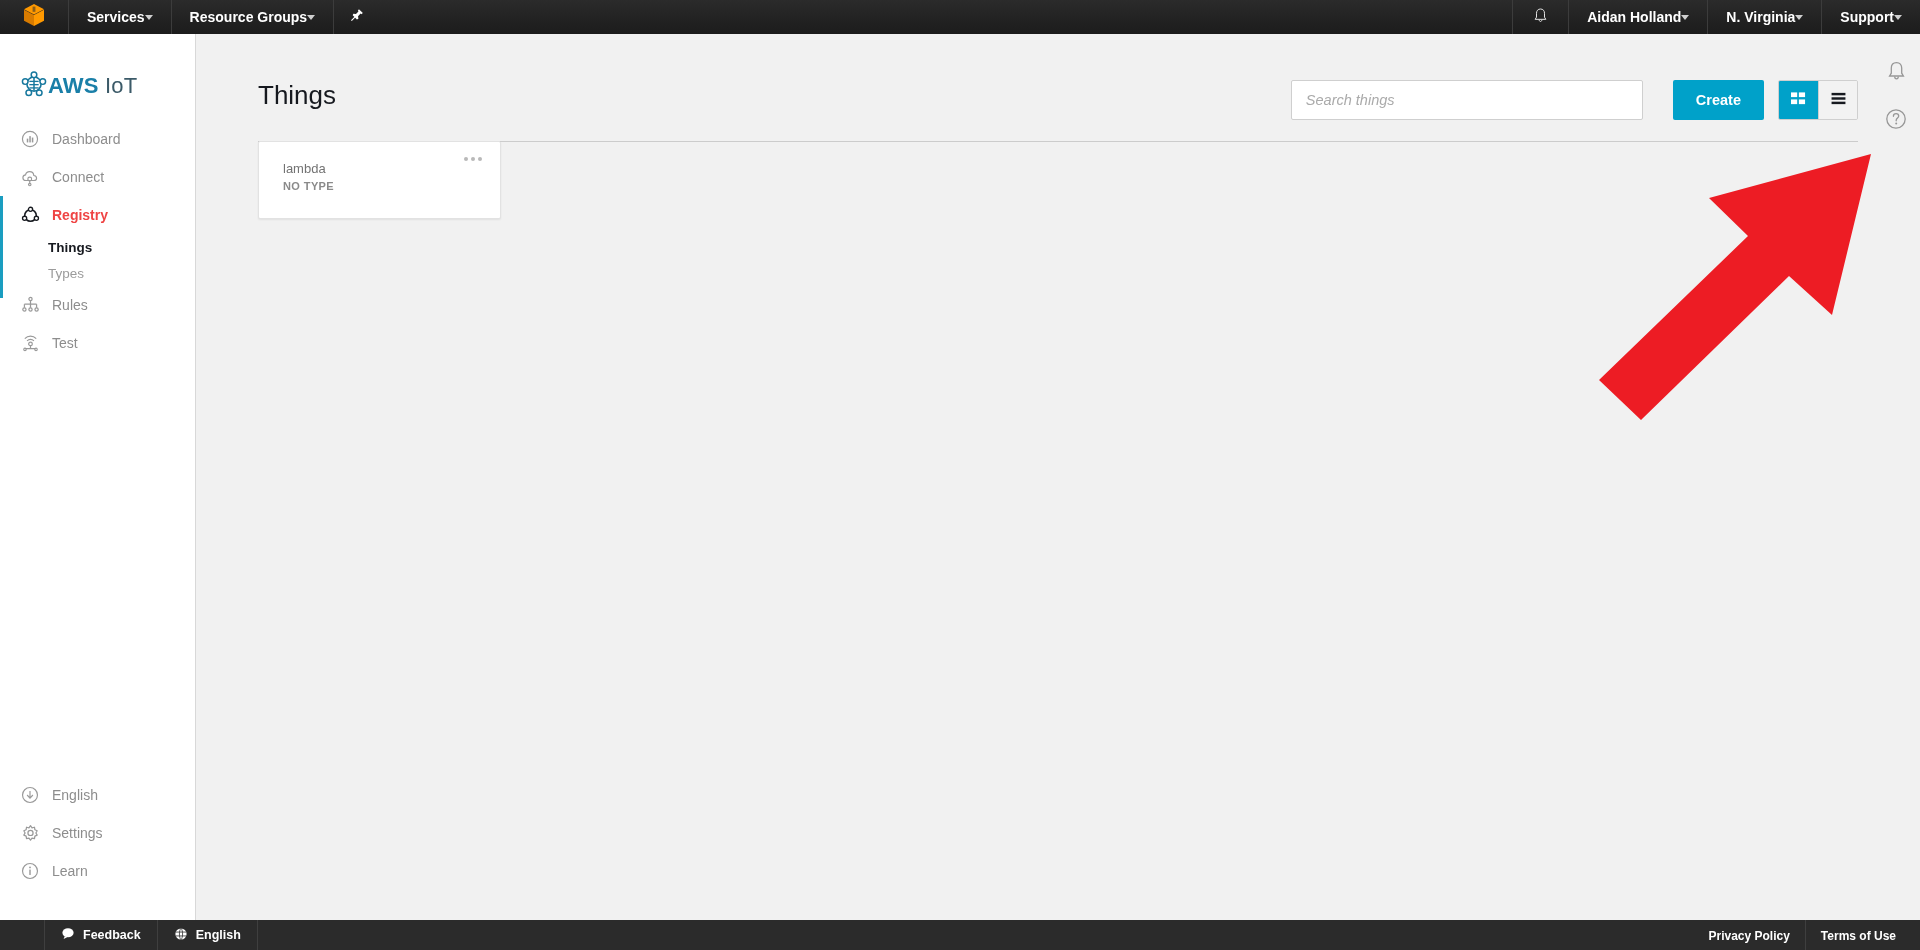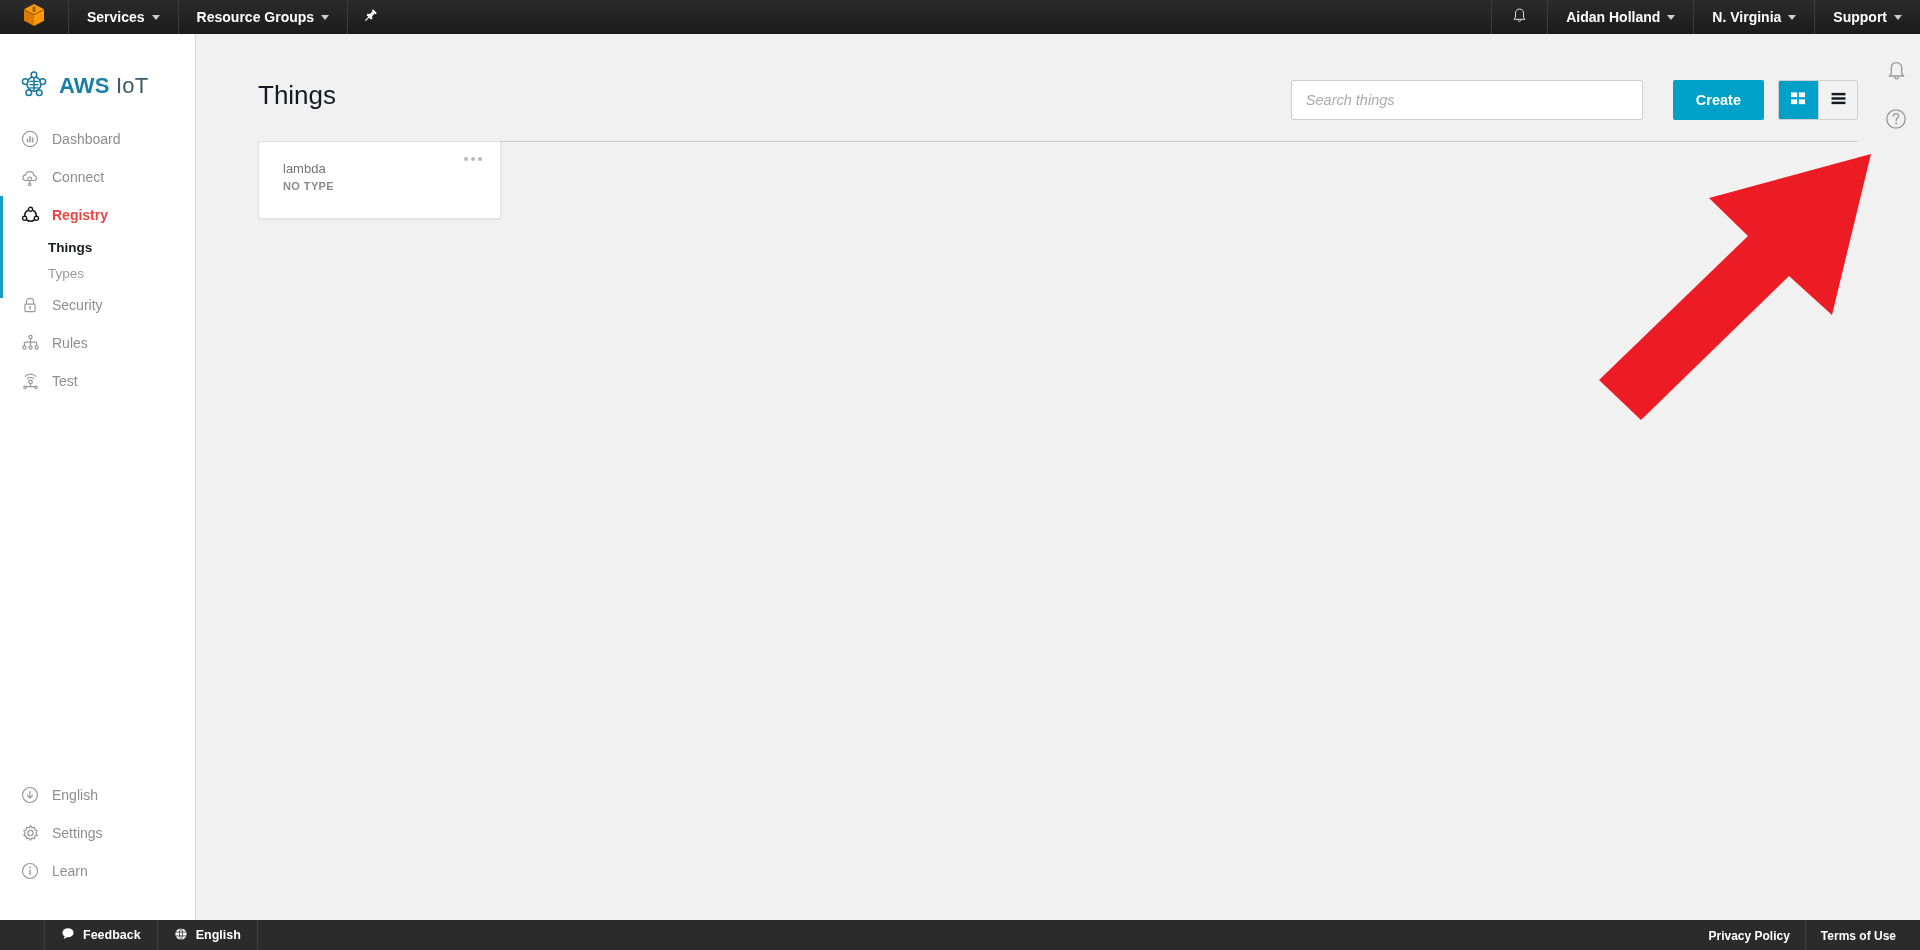--- a/index.html
+++ b/index.html
@@ -15,21 +15,21 @@
     position: absolute; top: 0; left: 0;
     width: 1920px; height: 34px;
     background: linear-gradient(to bottom, #2b2b2b 0%, #232323 50%, #1c1c1c 100%);
     display: flex; align-items: stretch;
     z-index: 40;
   }
   .tn-logo {
     width: 68px; display: flex; align-items: center; justify-content: center;
   }
   .tn-item {
-    display: flex; align-items: center; gap: 7px;
+    display: flex; align-items: center; gap: 0;
     padding: 0 18px;
     color: #ffffff; font-size: 14px; font-weight: bold;
     border-left: 1px solid #3c3c3c;
     cursor: pointer; white-space: nowrap;
   }
   .tn-pin { padding: 0 16px; border-left: 1px solid #3c3c3c; display:flex; align-items:center; }
   .tn-spacer { flex: 1; }
   .tn-right { display: flex; align-items: stretch; }
   .tn-bell { display:flex; align-items:center; padding: 0 20px; border-left:1px solid #3c3c3c; cursor:pointer; }
   .caret-d {
@@ -42,21 +42,21 @@
 
   
   .sidebar {
     position: absolute; top: 34px; left: 0;
     width: 196px; height: 908px;
     background: #ffffff;
     border-right: 1px solid #d8d8d8;
     z-index: 30;
   }
   .sb-brand {
-    display: flex; align-items: center; gap: 11px;
+    display: flex; align-items: center; 
     padding: 28px 0 0 20px;
     height: 76px;
   }
   .sb-brand-text { font-size: 22px; color: #1a7fa8; letter-spacing: .2px; }
   .sb-brand-text b { font-weight: bold; color: #1a7fa8; }
   .sb-brand-text span { color: #3b5a68; font-weight: normal; }
 
   .sb-list { margin-top: 10px; position: relative; }
   .sb-item {
     display: flex; align-items: center; gap: 12px;
@@ -312,31 +312,20 @@
     </div>
 
     <div class="sb-sub active">
       <span>Things</span>
     </div>
     <div class="sb-sub">
       <span>Types</span>
     </div>
 
 
-    <div class="sb-item">
-      <span class="sb-icon">
-        <svg width="18" height="18" viewBox="0 0 20 20">
-          <path d="M6 9 L6 6.4 C6 4.2 7.8 2.6 10 2.6 C12.2 2.6 14 4.2 14 6.4 L14 9" fill="none" stroke="#9a9a9a" stroke-width="1.3"></path>
-          <rect x="4.4" y="9" width="11.2" height="8.4" rx="1" fill="none" stroke="#9a9a9a" stroke-width="1.3"></rect>
-          <circle cx="10" cy="12.6" r="1.1" fill="#9a9a9a"></circle>
-          <rect x="9.5" y="13.2" width="1.1" height="2.4" fill="#9a9a9a"></rect>
-        </svg>
-      </span>
-      <span>Security</span>
-    </div>
 
     <div class="sb-item">
       <span class="sb-icon">
         <svg width="19" height="19" viewBox="0 0 20 20">
           <circle cx="10" cy="3.2" r="1.7" fill="none" stroke="#9a9a9a" stroke-width="1.3"></circle>
           <path d="M10 4.9 L10 8.6 M3.6 8.6 L16.4 8.6 M3.6 8.6 L3.6 12.4 M10 8.6 L10 12.4 M16.4 8.6 L16.4 12.4" stroke="#9a9a9a" stroke-width="1.3" fill="none"></path>
           <circle cx="3.6" cy="14.2" r="1.7" fill="none" stroke="#9a9a9a" stroke-width="1.3"></circle>
           <circle cx="10" cy="14.2" r="1.7" fill="none" stroke="#9a9a9a" stroke-width="1.3"></circle>
           <circle cx="16.4" cy="14.2" r="1.7" fill="none" stroke="#9a9a9a" stroke-width="1.3"></circle>
         </svg>

